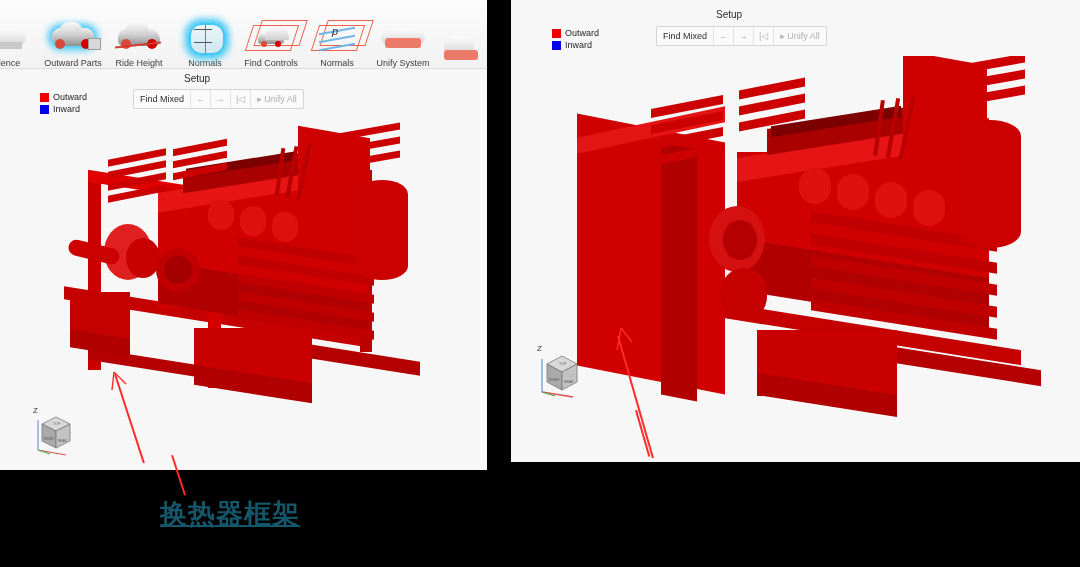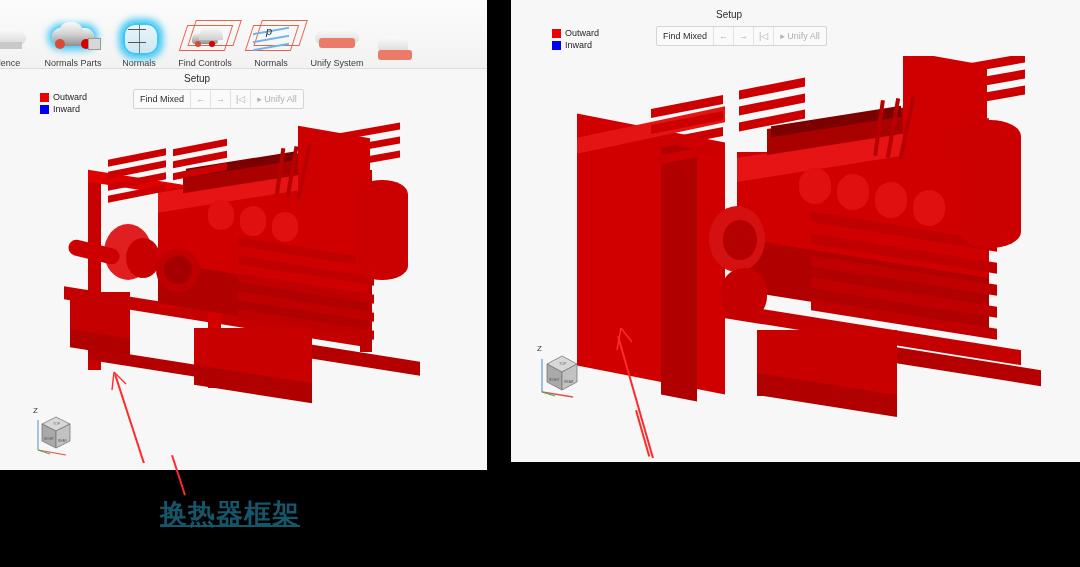--- a/index.html
+++ b/index.html
@@ -85,23 +85,33 @@
         </div>
 
         <div class="rib-item">
           <div class="rib-ico">
             <div class="car glow">
                 <span class="wheel l"></span>
                 <span class="wheel r"></span>
               </div>
             <div class="r" style="left:42px;top:22px;width:11px;height:10px;background:#d8d8d8;border:1px solid #9a9a9a;"></div>
           </div>
-          <div class="rib-lbl">Normals Parts</div>
-        </div>
-
+          <div class="rib-lbl">Outward Parts</div>
+        </div>
+
+        <div class="rib-item">
+          <div class="rib-ico">
+            <div class="car">
+                <span class="wheel l"></span>
+                <span class="wheel r"></span>
+              </div>
+            <div class="r" style="left:3px;top:28px;width:46px;height:2px;background:#cf3b2c;transform:rotate(-6deg);"></div>
+          </div>
+          <div class="rib-lbl">Ride Height</div>
+        </div>
 
         <div class="rib-item">
           <div class="rib-ico">
             <div class="panelico glow"></div>
             <div class="r" style="left:16px;top:13px;width:18px;height:1px;background:#555;"></div>
             <div class="r" style="left:16px;top:26px;width:18px;height:1px;background:#555;"></div>
           </div>
           <div class="rib-lbl">Normals</div>
         </div>
 

